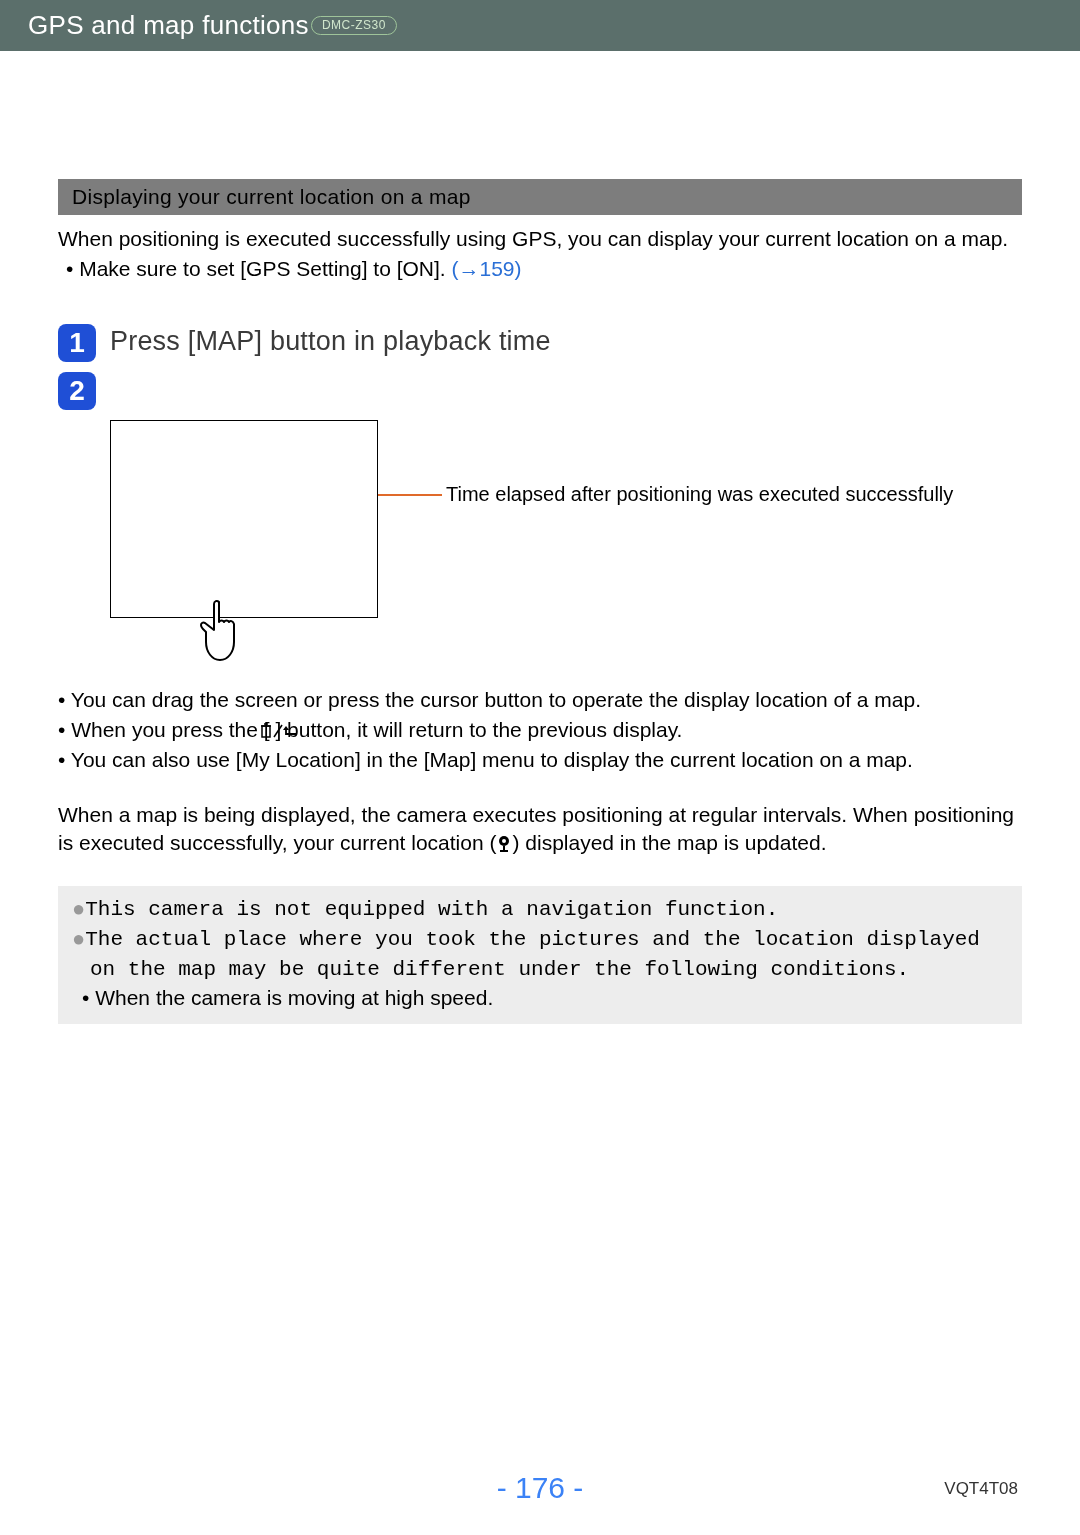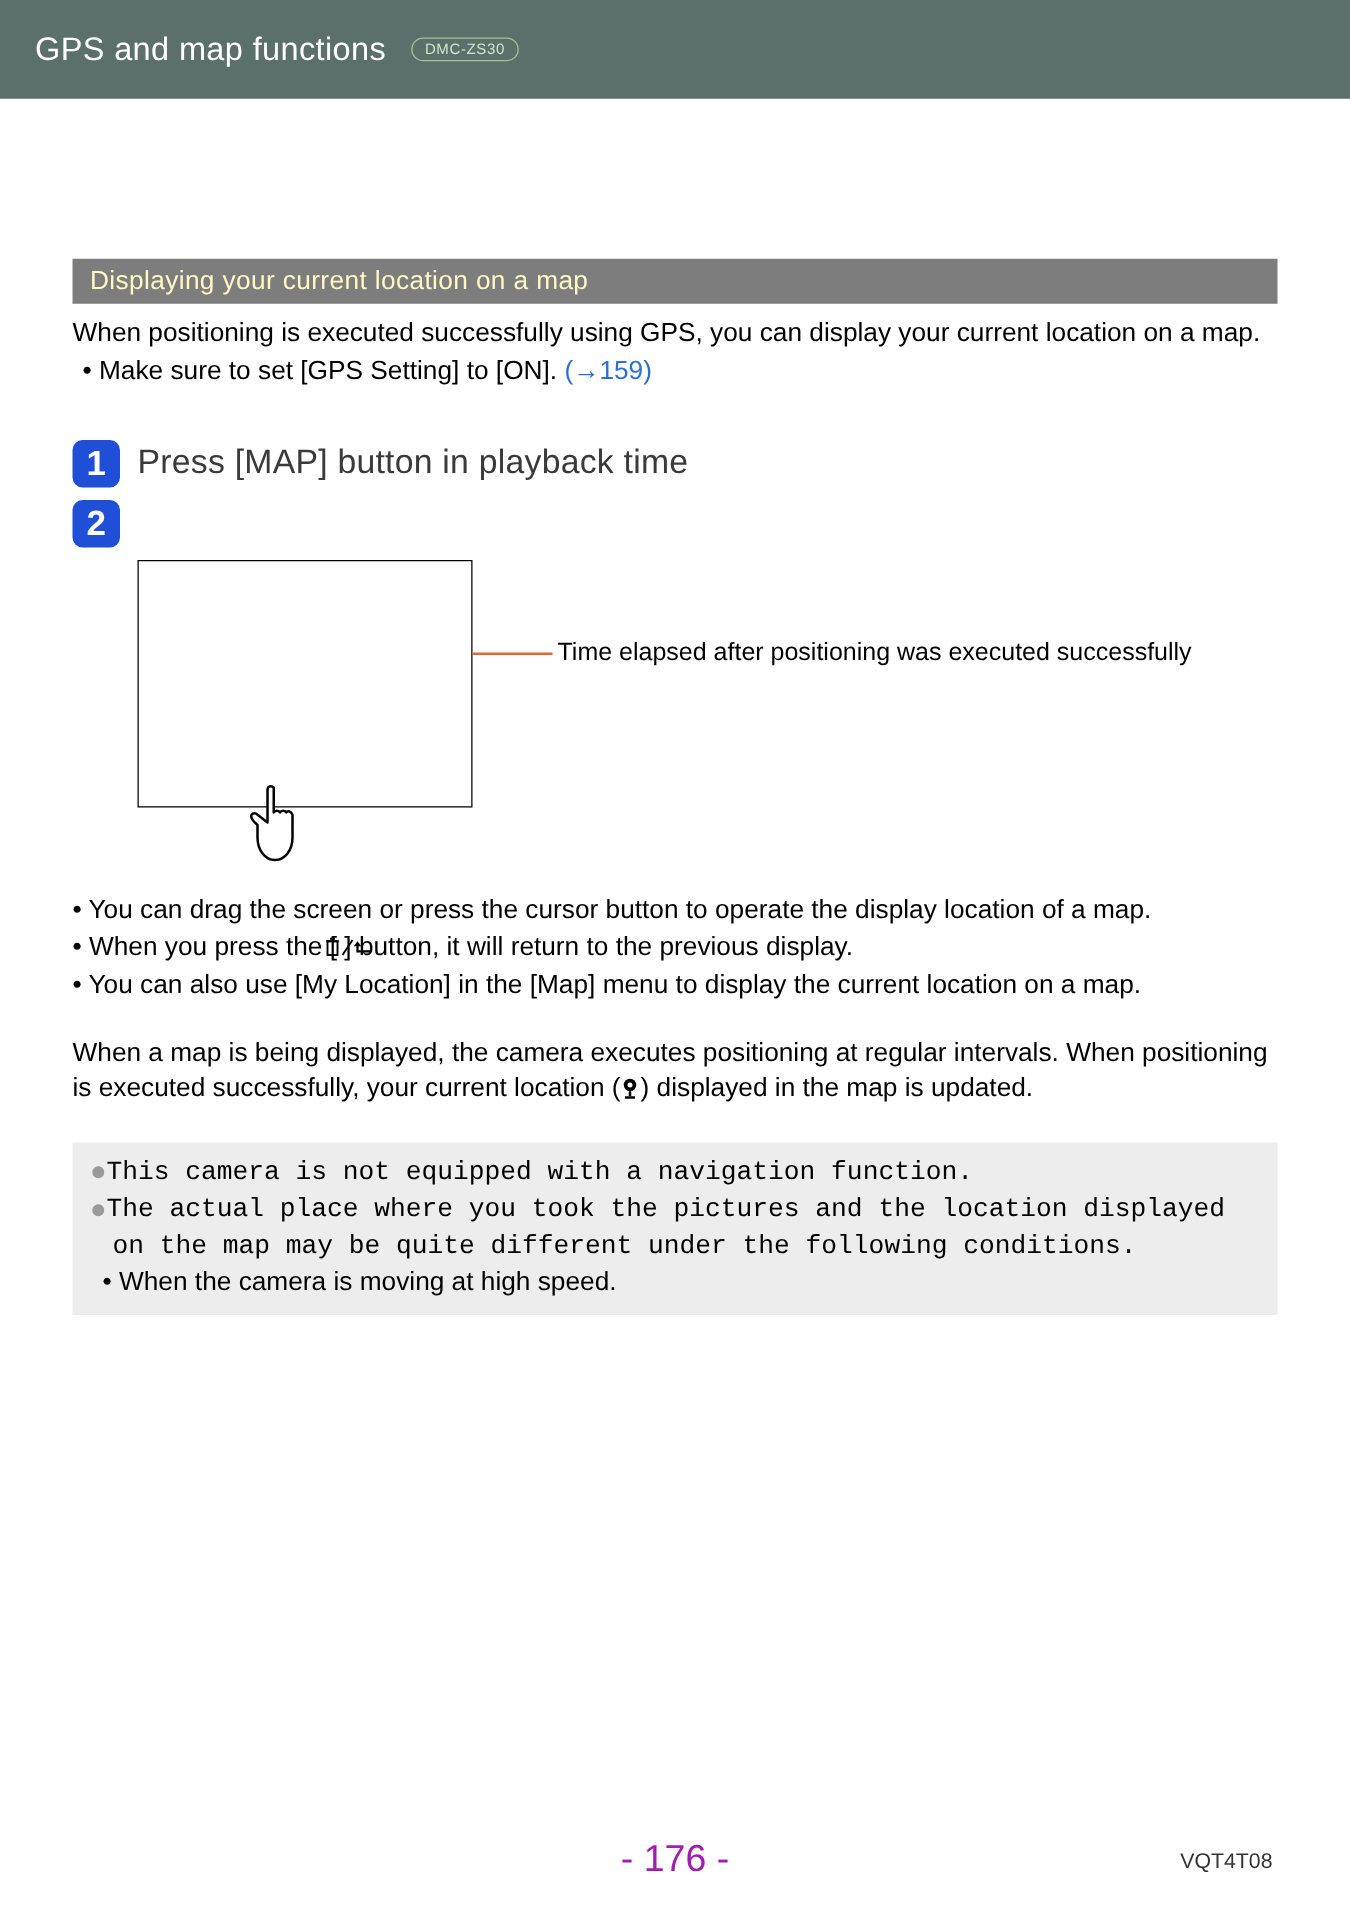--- a/index.html
+++ b/index.html
@@ -7,42 +7,42 @@
     font-family: Arial, Helvetica, sans-serif;
     background: #fff;
     width: 1080px;
     height: 1535px;
     position: relative;
     color: #000;
   }
   .header-bar {
     background: #5b6f6b;
     color: #fff;
-    padding: 24px 28px;
+    padding: 10px 28px;
     font-size: 26px;
     display: flex;
     align-items: center;
-    gap: 20px;
+    gap: 2px;
     letter-spacing: 0.3px;
   }
   .model-badge {
     display: inline-block;
     border: 1.5px solid #9fc49a;
     border-radius: 11px;
     padding: 1px 10px 2px 10px;
     font-size: 12px;
     letter-spacing: 0.5px;
     color: #d0e6cc;
   }
   .content {
     padding: 0 58px;
   }
   .section-bar {
     background: #7d7d7d;
-    color: #fef9c3;
+    color: #000000;
     font-size: 21px;
     padding: 6px 14px;
     margin-top: 128px;
     letter-spacing: 0.3px;
   }
   .intro {
     font-size: 21px;
     line-height: 1.35;
     margin-top: 10px;
   }
@@ -155,21 +155,21 @@
     font-size: 22px;
     vertical-align: -1px;
   }
   .footer {
     position: absolute;
     bottom: 30px;
     left: 0;
     width: 100%;
     text-align: center;
     font-size: 30px;
-    color: #a21caf;
+    color: #3b82f6;
   }
   .doc-code {
     position: absolute;
     bottom: 36px;
     right: 62px;
     font-size: 17px;
     color: #333;
   }
 </style>
 </head>

